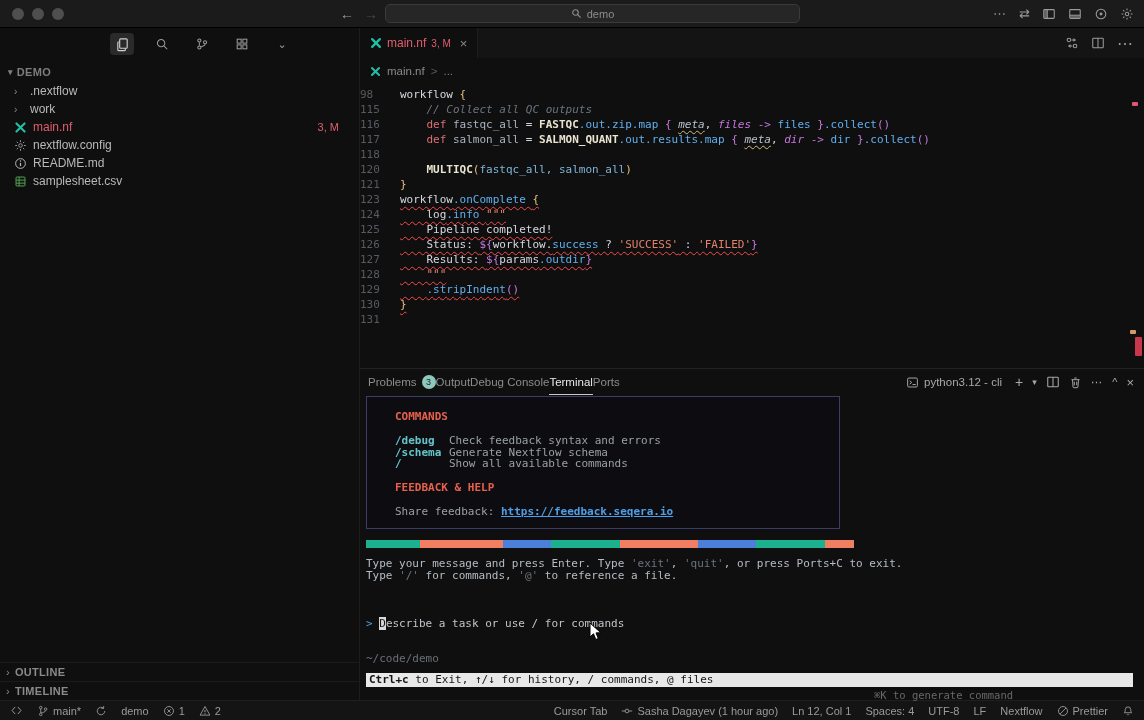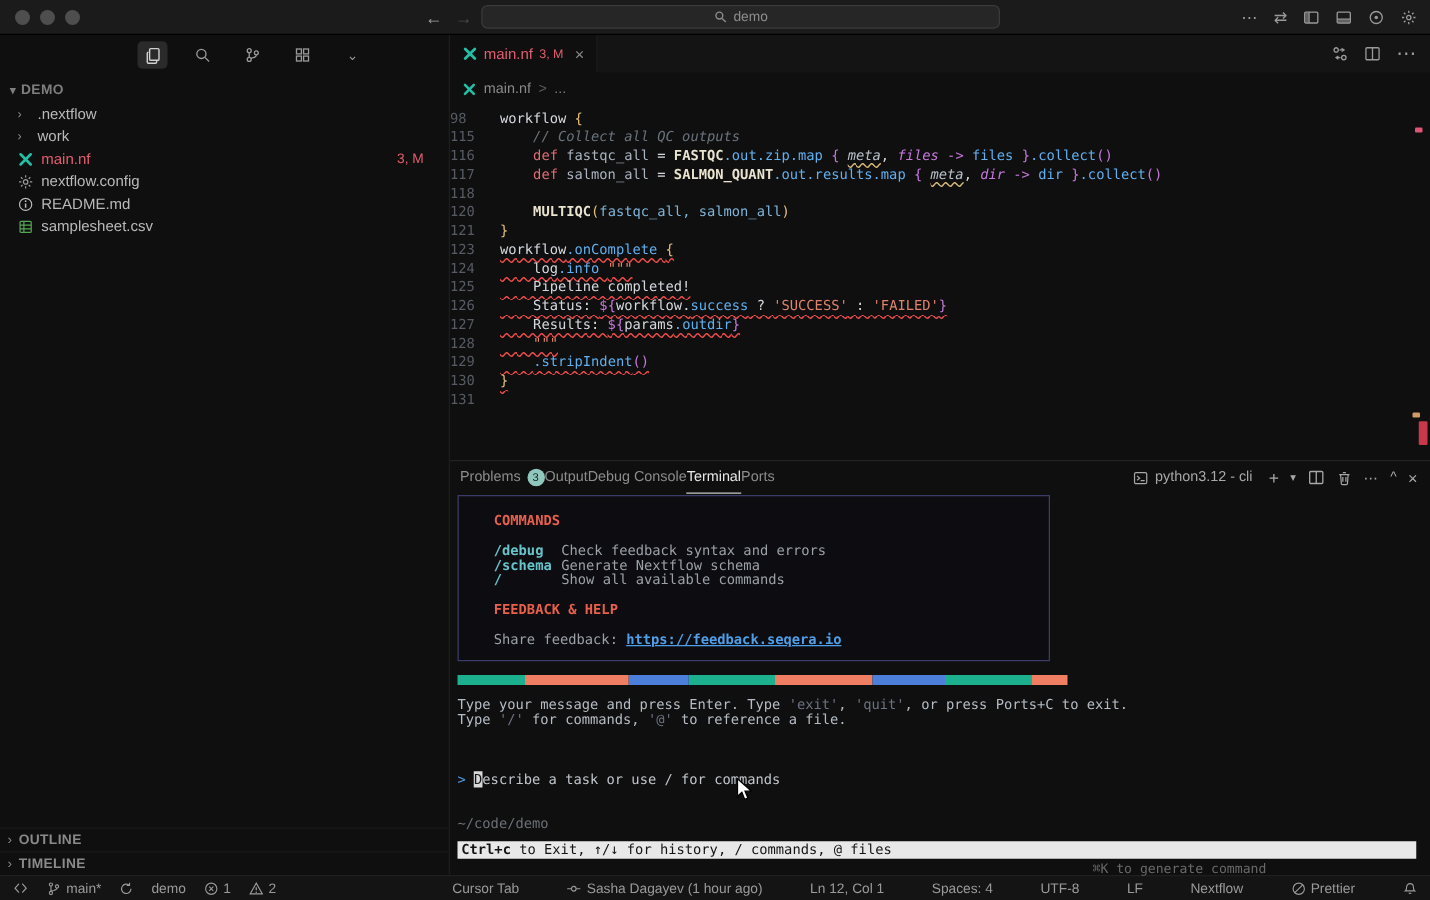--- a/index.html
+++ b/index.html
@@ -79,21 +79,21 @@
   .prompt { position:absolute; top:248px; left:6px; color:#c0c5cb; }
   .prompt .pchev { color:#4f9fe8; }
   .prompt .pcursor { background:#d8d8d8; color:#141414; }
   .hintbar { position:absolute; top:304px; left:6px; width:767px; height:14px; background:#e8e8e8; color:#141414; font-family:"DejaVu Sans Mono", monospace; font-size:11px; line-height:14px; padding-left:3px; white-space:pre; }
   .hintbar b { font-weight:bold; }
   .genhint { position:absolute; top:320px; left:514px; color:#686868; font-size:10.5px; font-family:"DejaVu Sans Mono", monospace; }
 
   
   .statusbar { height:20px; background:#141414; border-top:1px solid #1f1f1f; display:flex; align-items:center; font-size:11px; color:#9a9a9a; padding:0 10px; }
   .sb-item { display:flex; align-items:center; gap:4px; margin-right:14px; cursor:pointer; white-space:nowrap; }
-  .sb-right { margin-left:auto; display:flex; align-items:flex-end;gap:24px; }
+  .sb-right { margin-left:auto; display:flex; align-items:flex-end; }
   .sb-right .sb-item { margin-right:0; margin-left:14px; }
 
   svg.ic { display:block; }
   .mouse { position:absolute; left:589px; top:622px; z-index:50; pointer-events:none; }
 </style>
 </head>
 <body>
 
 <div class="app">
 

